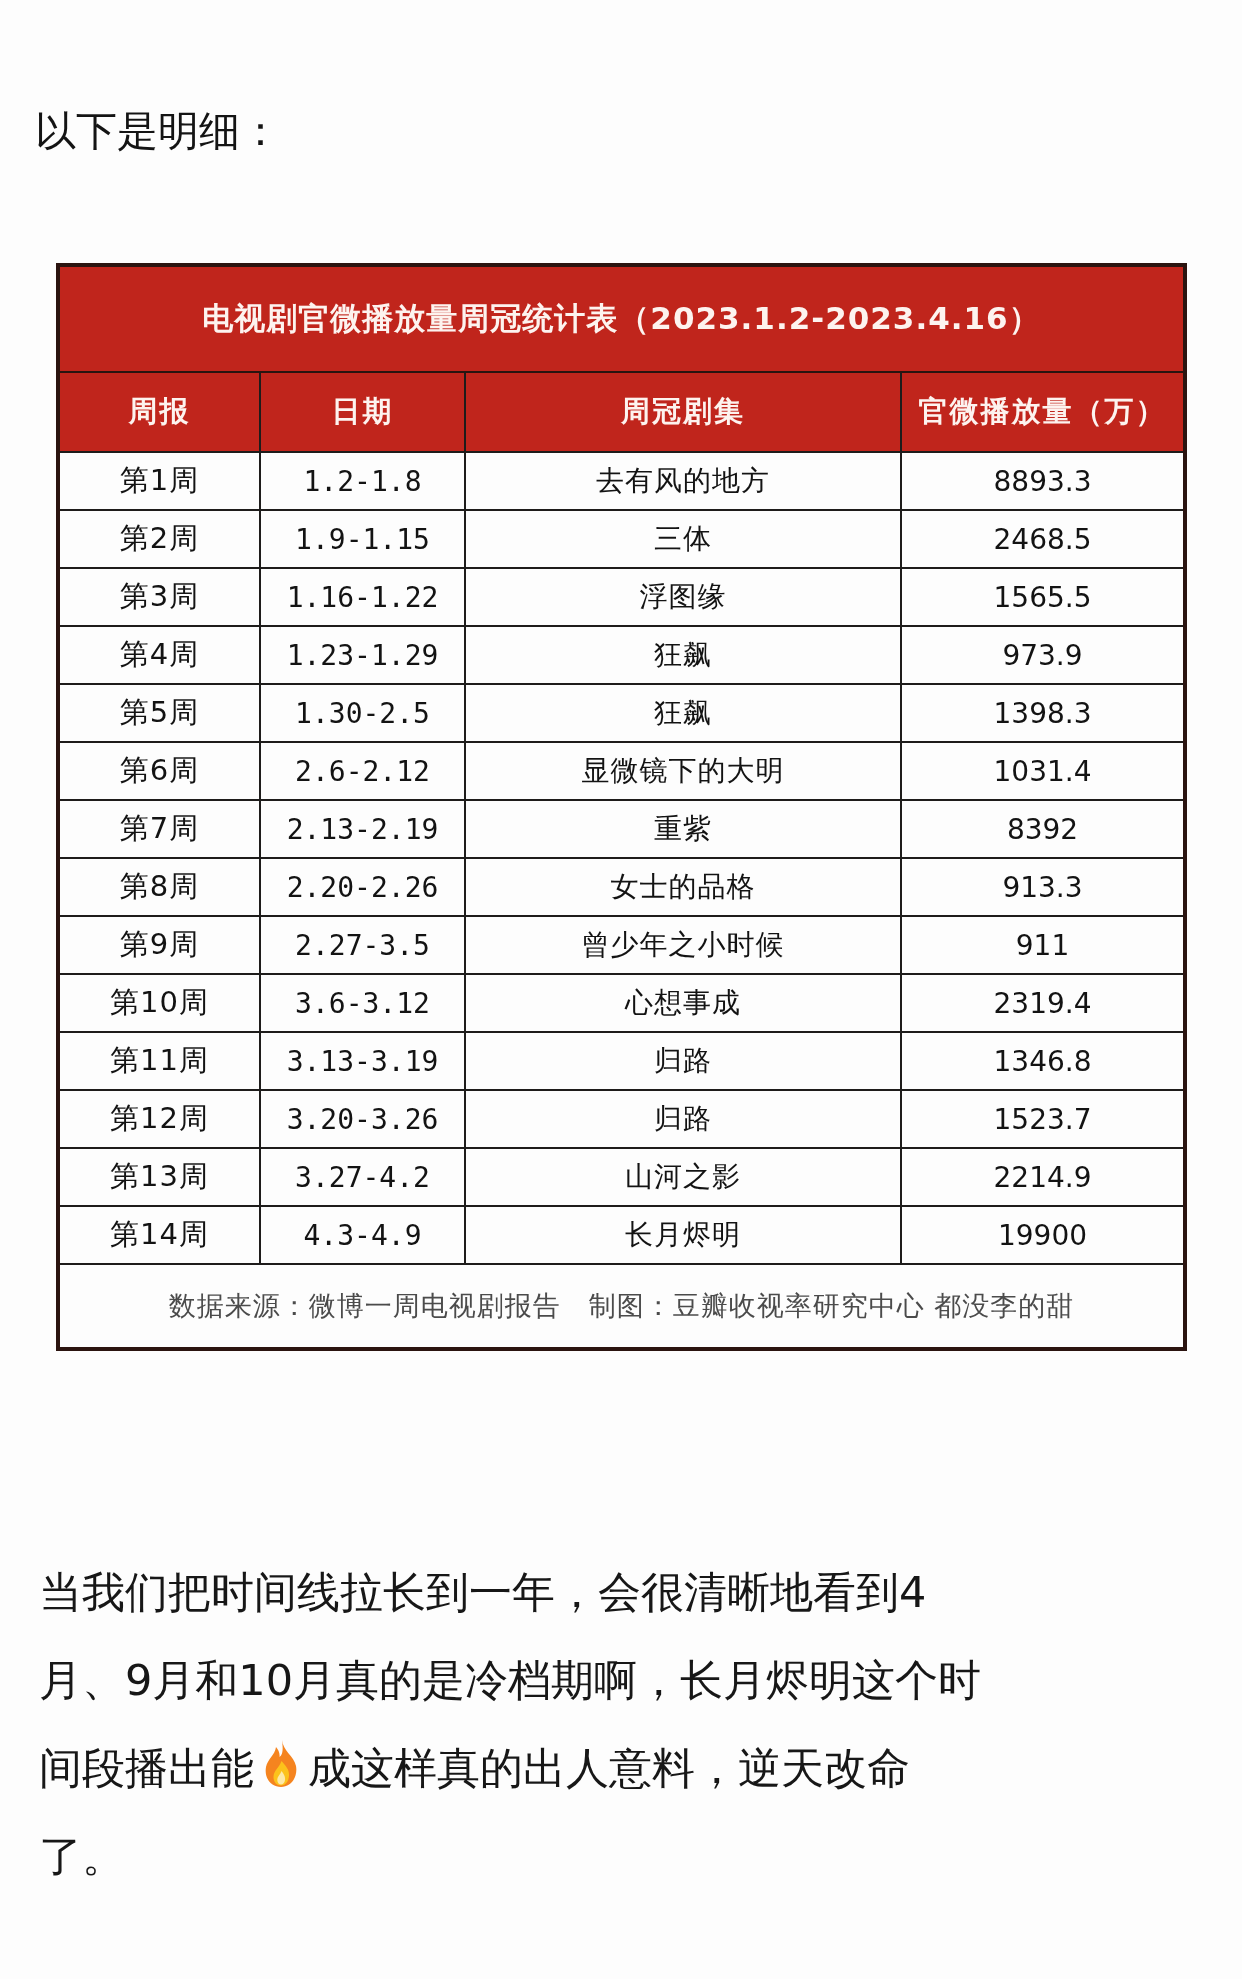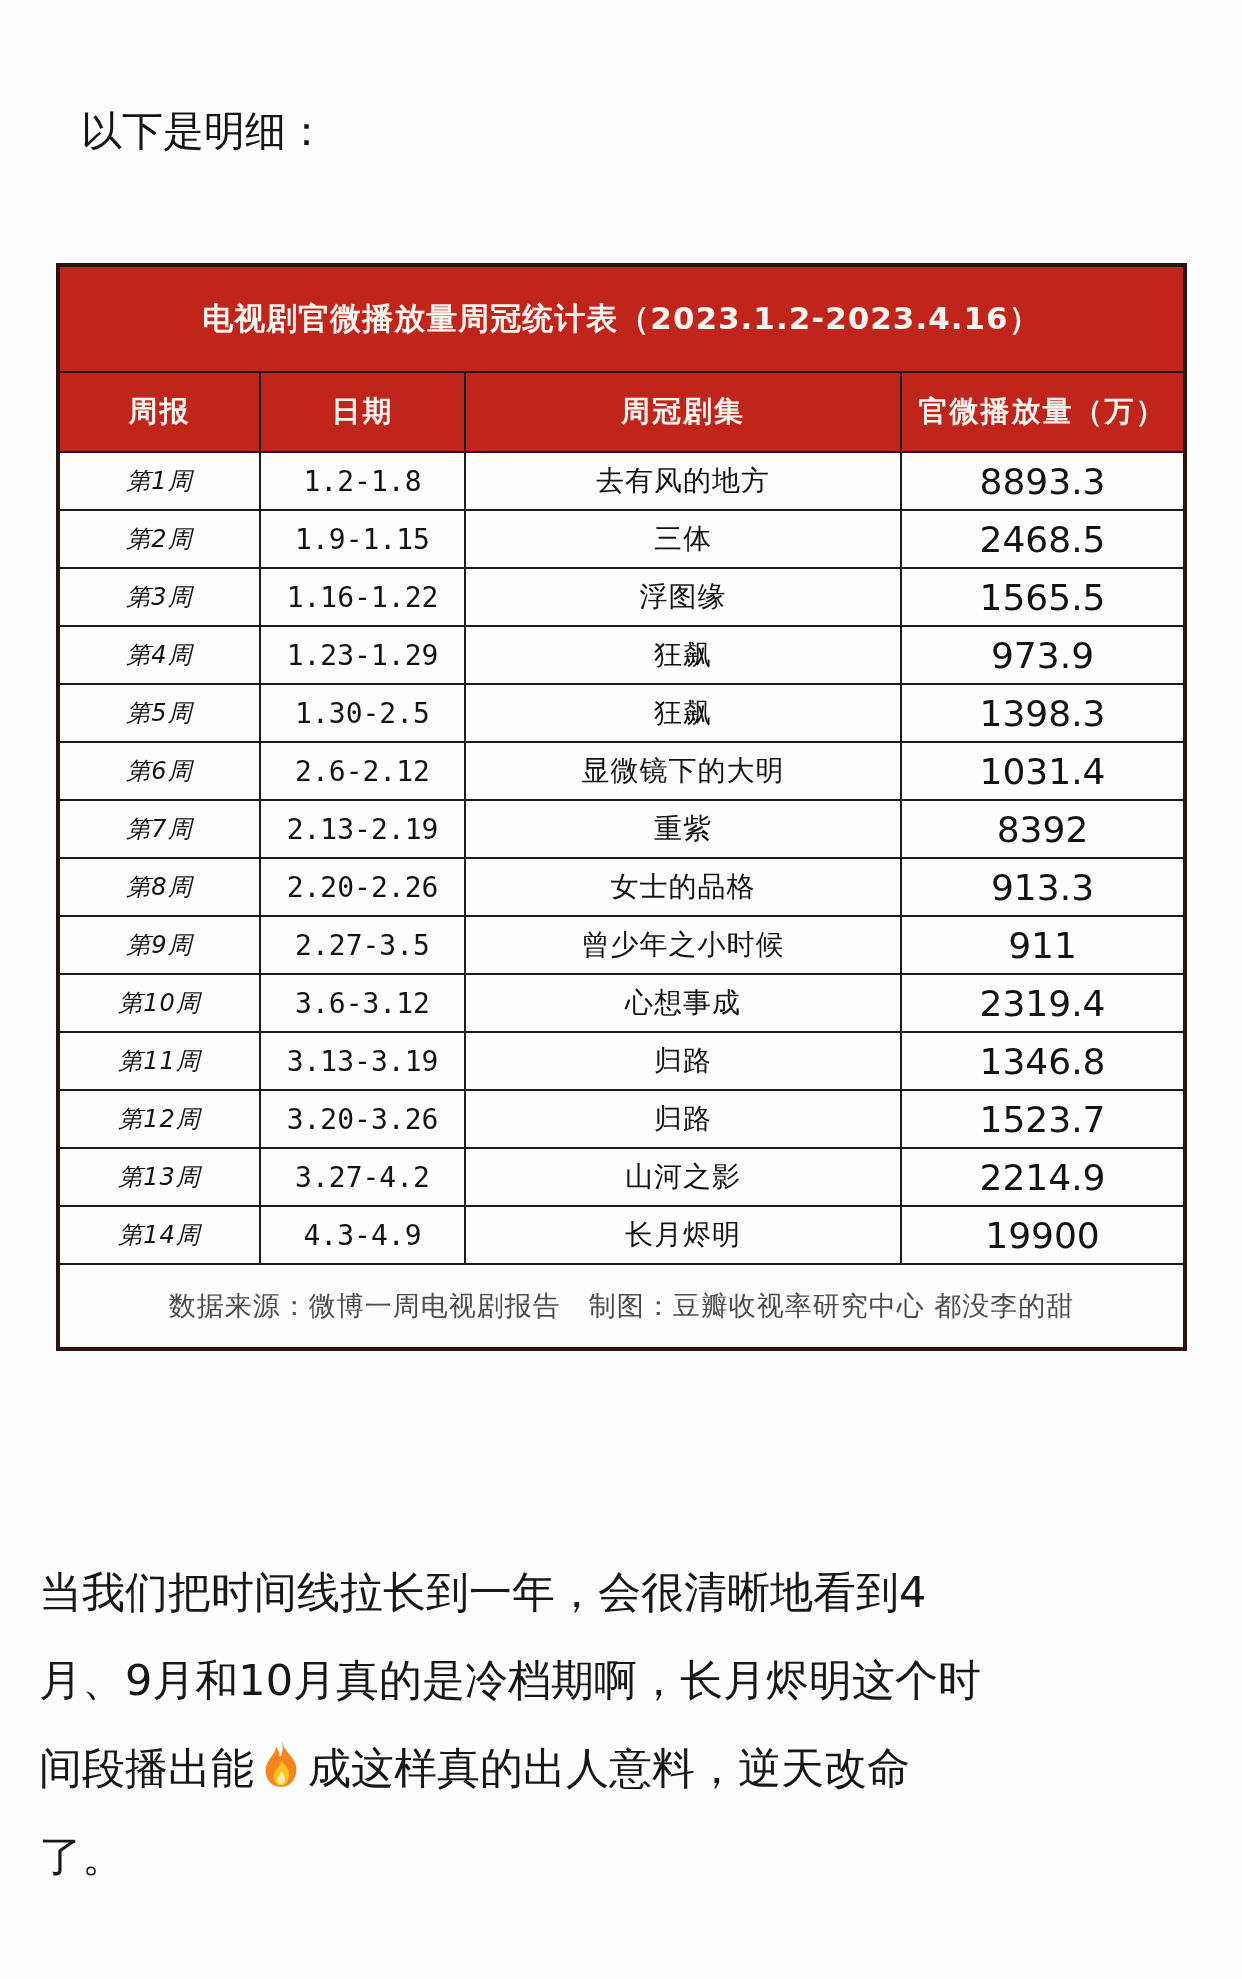--- a/index.html
+++ b/index.html
@@ -14,21 +14,20 @@
   }
   .page { position: relative; width: 1242px; height: 1979px; overflow: hidden; }
 
   .intro {
     position: absolute;
     left: 35px;
     top: 64px;
     font-size: 41px;
     line-height: 1.3;
     color: #141414;
-    margin-left: 46px;
   }
 
   
   .table-wrap {
     position: absolute;
     left: 56px;
     top: 263px;
     width: 1127px;
   }
   table.stats {
@@ -57,24 +56,24 @@
   }
   tr.header-row th {
     height: 78px;
     background: #c0251c;
     color: #fdf3ef;
     font-size: 29px;
     font-weight: bold;
     letter-spacing: 2px;
   }
   tbody td { height: 56px; font-size: 28px; color: #131313; background: #fdfdfd; }
-  td.c-week  { font-size: 24px; letter-spacing: 1px; font-style: italic; }
+  td.c-week  { font-size: 29px; letter-spacing: 1px; }
   td.c-date  { font-family: "DejaVu Sans Mono", "Liberation Mono", monospace; font-size: 28px; margin-left: 36px; }
   td.c-drama { font-size: 28px; letter-spacing: 1px; }
-  td.c-plays { font-size: 36px; }
+  td.c-plays { font-size: 28px; }
   tfoot td {
     height: 82px;
     font-size: 27px;
     color: #4b4b4b;
     letter-spacing: 1px;
     background: #fdfdfd;
   }
 
   
   .commentary {

